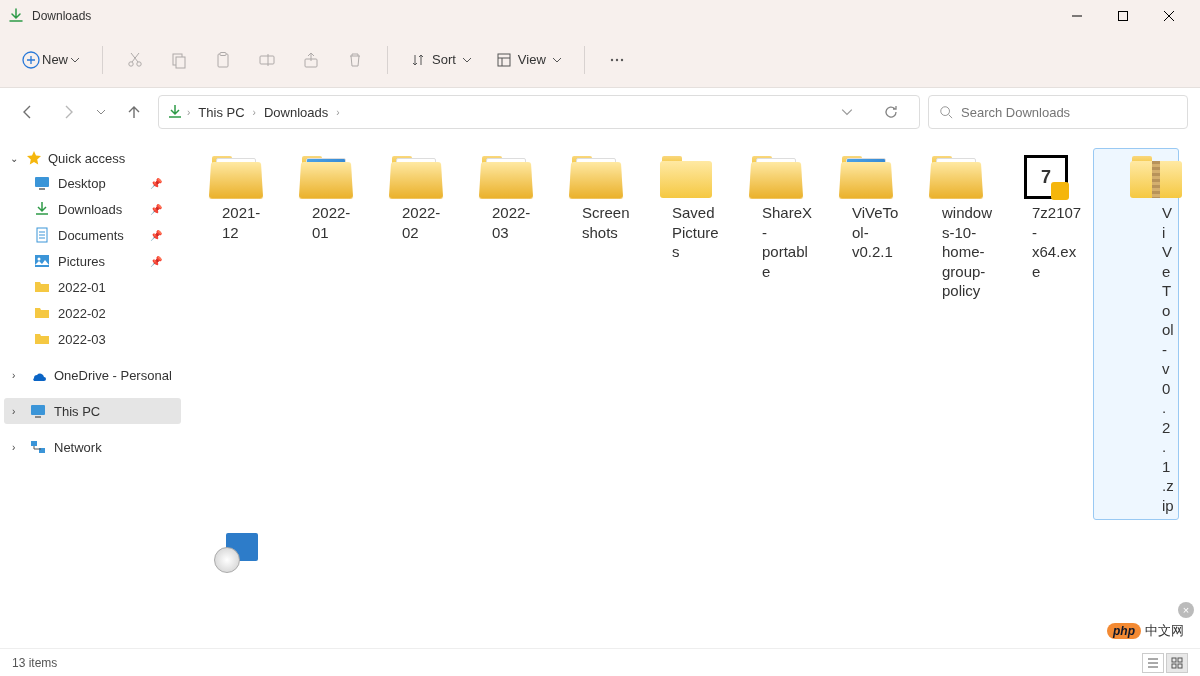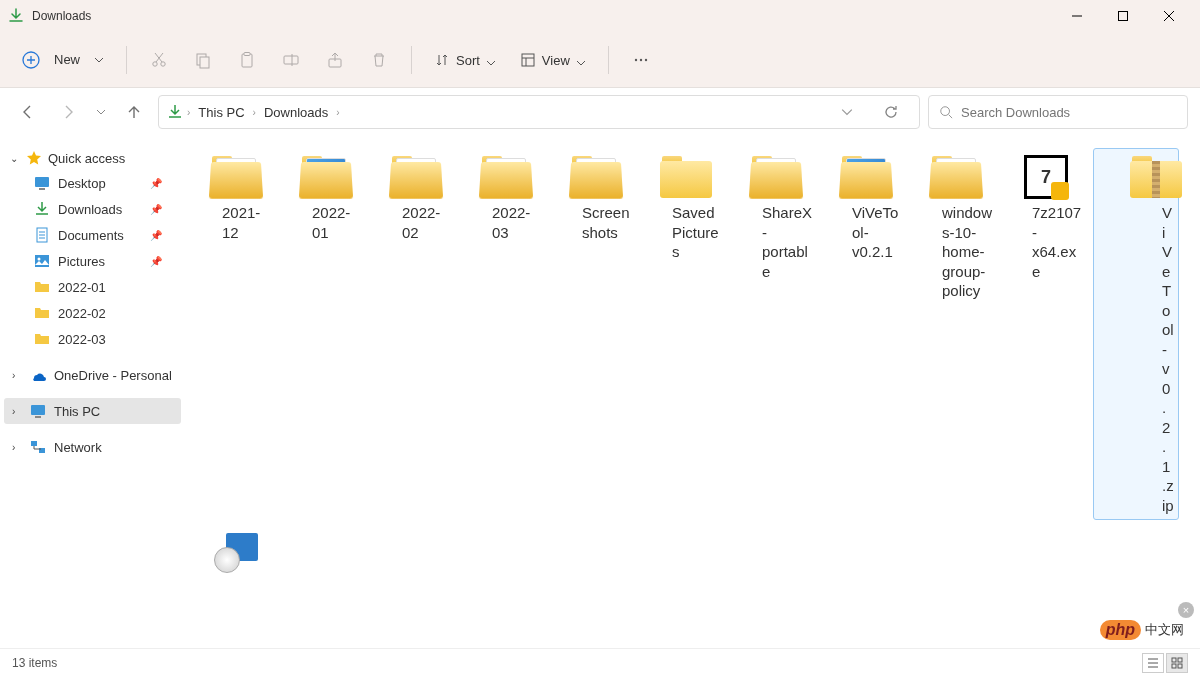--- a/index.html
+++ b/index.html
@@ -7,23 +7,23 @@
     
     .titlebar { height: 32px; background: #f7f0ed; display: flex; align-items: center; padding: 0 8px; }
     .titlebar .app-icon { width: 16px; height: 16px; margin-right: 8px; }
     .titlebar .title { font-size: 12px; flex: 0 0 auto; }
     .titlebar .spacer { flex: 1; }
     .titlebar .win-btn { width: 46px; height: 32px; display: flex; align-items: center; justify-content: center; cursor: pointer; }
     .titlebar .win-btn svg { width: 12px; height: 12px; }
     
     .toolbar { height: 56px; background: #f7f0ed; display: flex; align-items: center; padding: 0 12px; border-bottom: 1px solid #e5e0dd; gap: 4px; }
     .toolbar-sep { width: 1px; height: 28px; background: #d8d2d0; margin: 0 8px; }
-    .new-btn { display: flex; align-items: center; gap: 14px; padding: 6px 10px; border-radius: 4px; cursor: pointer; font-size: 13px; }
+    .new-btn { display: flex; align-items: center; gap: 2px; padding: 6px 10px; border-radius: 4px; cursor: pointer; font-size: 13px; }
     .icon-btn { width: 40px; height: 40px; display: flex; align-items: center; justify-content: center; border-radius: 4px; cursor: pointer; opacity: 0.45; }
-    .tool-dd { display: flex; align-items: flex-end; gap: 6px; padding: 6px 10px; border-radius: 4px; cursor: pointer; font-size: 13px; }
+    .tool-dd { display: flex; align-items: center; gap: 6px; padding: 6px 10px; border-radius: 4px; cursor: pointer; font-size: 13px; }
     
     .navbar { height: 48px; background: #fff; display: flex; align-items: center; padding: 6px 12px; gap: 8px; }
     .nav-btn { width: 32px; height: 32px; display: flex; align-items: center; justify-content: center; border-radius: 4px; cursor: pointer; opacity: 0.7; }
     .addressbar { flex: 1; height: 34px; border: 1px solid #ddd; border-radius: 4px; display: flex; align-items: center; padding: 0 8px; gap: 4px; }
     .crumb { padding: 4px 4px; cursor: pointer; font-size: 13px; }
     .crumb-sep { color: #999; font-size: 10px; }
     .addr-actions { margin-left: auto; display: flex; gap: 12px; padding-right: 4px;}
     .addr-actions .nav-btn { opacity: 0.6; }
     .searchbox { width: 260px; height: 34px; border: 1px solid #ddd; border-radius: 4px; display: flex; align-items: center; padding: 0 10px; gap: 8px; color: #888; font-size: 13px; }
     .searchbox input { border: none; outline: none; flex: 1; font-size: 13px; background: transparent; }
@@ -45,21 +45,21 @@
     .file-item.selected { border-color: #99c9f3; background: #cce8ff55; padding-left: 44px; }
     .file-icon { width: 60px; height: 48px; display: flex; align-items: center; justify-content: center; }
     .file-label { font-size: 15px; line-height: 1.3; margin-top: 2px; word-break: break-word; max-width: 80px; margin-left: 24px; }
     
     .statusbar { height: 28px; border-top: 1px solid #eee; display: flex; align-items: center; padding: 0 12px; font-size: 12px; color: #555; }
     .statusbar .spacer { flex: 1; }
     .view-toggle { display: flex; gap: 2px; }
     .view-toggle div { width: 22px; height: 20px; display: flex; align-items: center; justify-content: center; border: 1px solid #ccc; cursor: pointer; }
     
     .watermark { position: absolute; right: 16px; bottom: 36px; display: flex; align-items: center; gap: 4px; font-size: 13px; color: #333;}
-    .watermark .badge { background: #f38a33; color: #7f1d1d; border-radius: 10px; padding: 1px 6px; font-weight: bold; font-style: italic; font-size: 16px;}
+    .watermark .badge { background: #f38a33; color: #0f172a; border-radius: 10px; padding: 1px 6px; font-weight: bold; font-style: italic; font-size: 12px;}
     .close-badge { position: absolute; right: 6px; bottom: 58px; background: #bbb; color: #fff; border-radius: 50%; width: 16px; height: 16px; font-size: 11px; display: flex; align-items: center; justify-content: center;}
 
     
     .folder-icon { width: 52px; height: 42px; position: relative; }
     .folder-icon .tab { position: absolute; top: 0; left: 2px; width: 20px; height: 8px; background: linear-gradient(#f9d77e,#f5c842); border-radius: 2px 2px 0 0; }
     .folder-icon .body { position: absolute; top: 5px; left: 0; right: 0; bottom: 0; background: linear-gradient(#ffe9a3,#f5c842); border-radius: 3px; }
     .folder-icon.open .body { background: linear-gradient(#ffe9a3,#eab12b); transform: perspective(60px) rotateX(8deg); }
     .folder-icon .preview { position: absolute; top: 2px; left: 6px; right: 6px; height: 26px; background: #fff; border: 1px solid #ddd; border-radius: 2px; }
     .folder-icon .preview.img { background: linear-gradient(135deg,#4aa3e8,#2d7cc9); }
     .zipfolder .body::after { content:""; position:absolute; left:50%; top:0; bottom:0; width:8px; margin-left:-4px; background: repeating-linear-gradient(#b8935a 0 3px, #d4af6e 3px 6px); }

